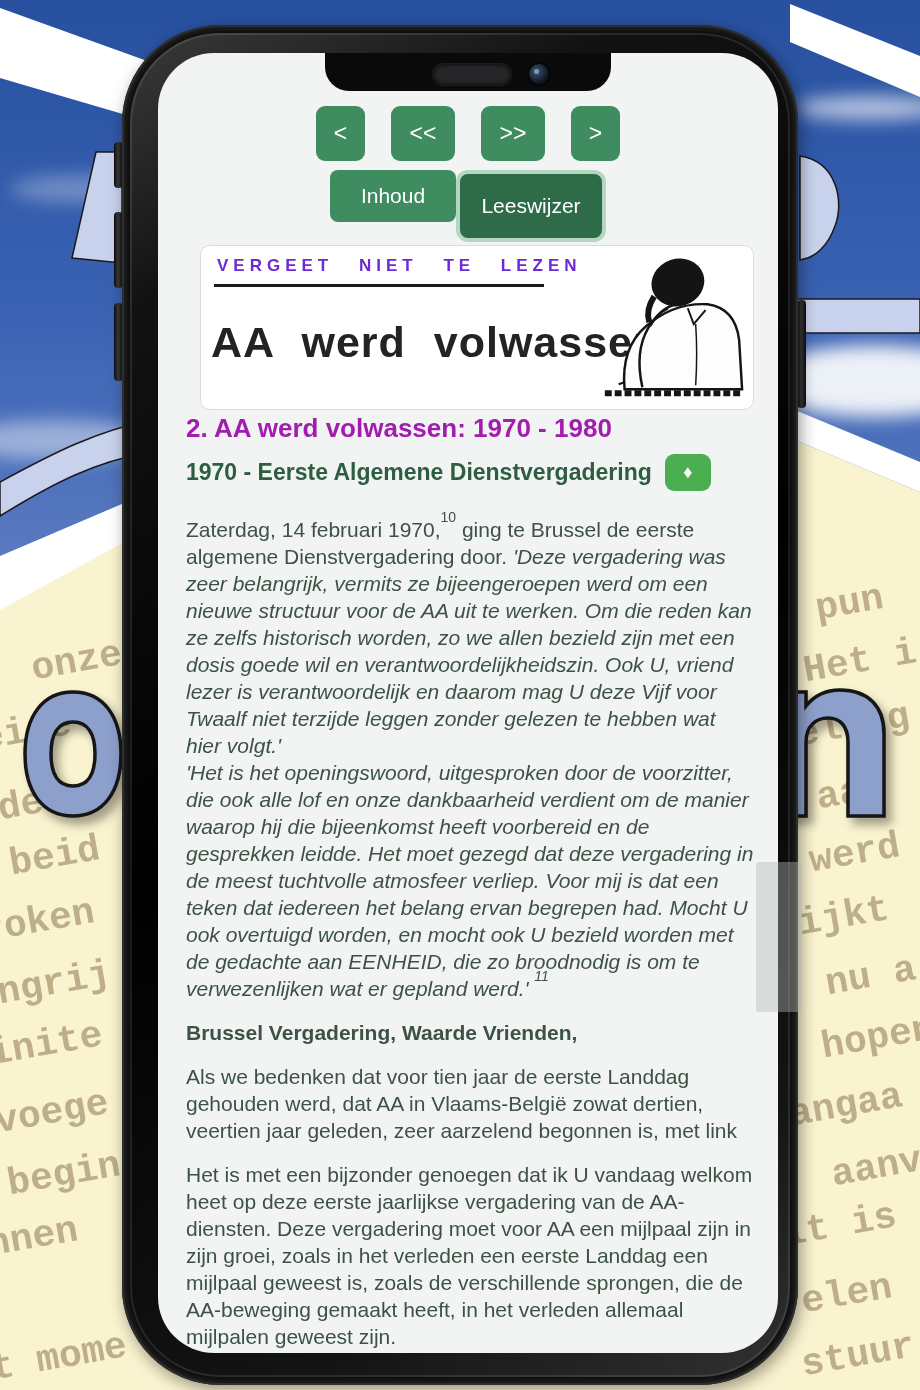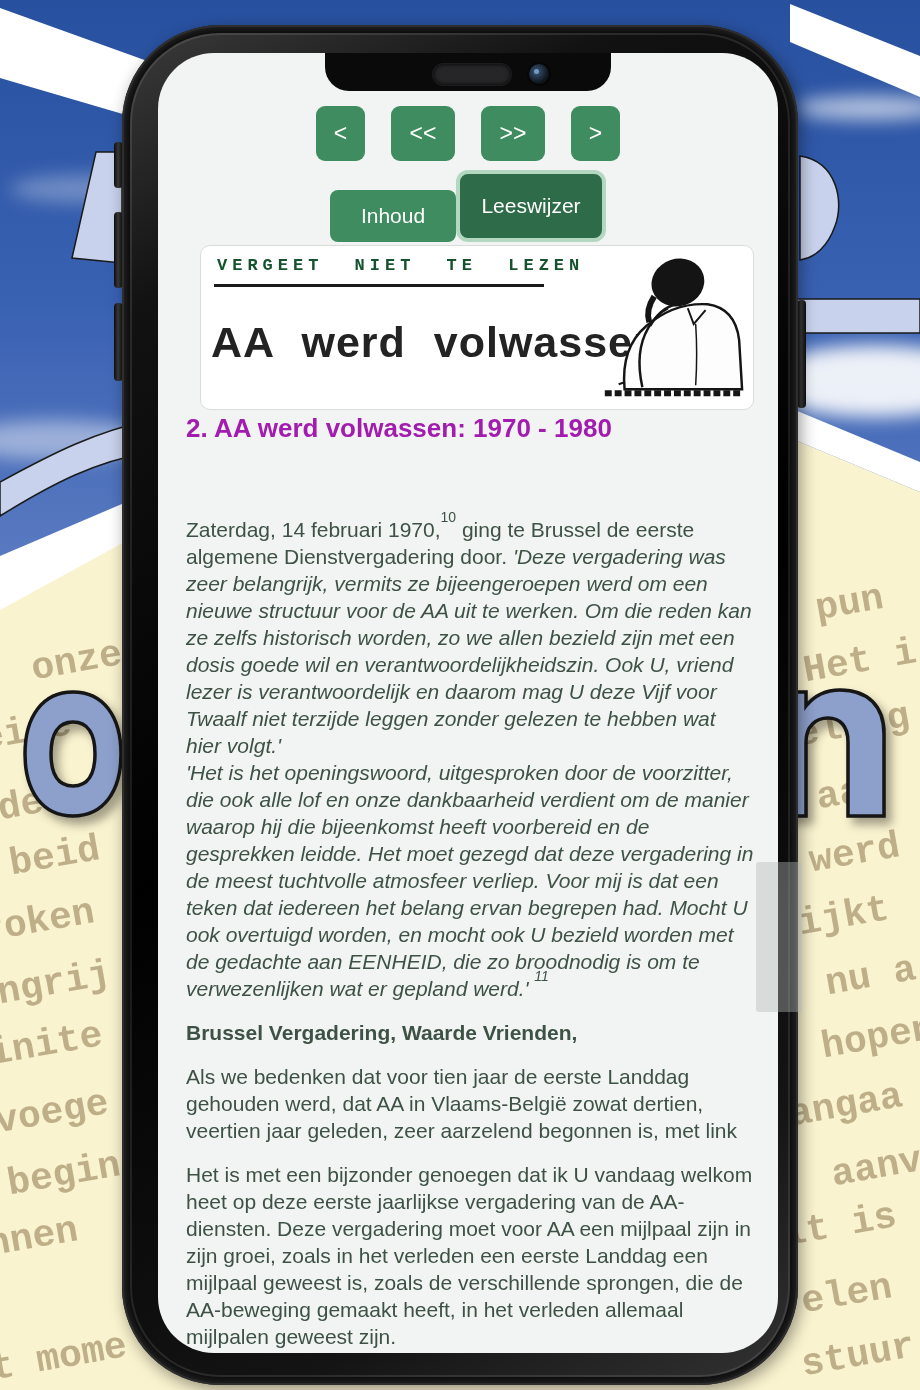--- a/index.html
+++ b/index.html
@@ -32,29 +32,29 @@
   .speaker{position:absolute;left:108px;top:11px;width:78px;height:21px;border-radius:11px;
       background:#262628;box-shadow:inset 0 0 4px #000,0 0 0 1px #1c1c1c;}
   .camera{position:absolute;left:204px;top:11px;width:20px;height:20px;border-radius:50%;
       background:radial-gradient(circle at 38% 38%,#3b5878,#10151c 65%);box-shadow:0 0 0 2px #060606;}
   .camera i{position:absolute;left:5px;top:5px;width:5px;height:5px;border-radius:50%;background:#6f9cc8;}
   
   .nav-row{position:absolute;top:53px;left:0;right:0;display:flex;justify-content:center;gap:26px;}
   .nav-btn{height:55px;border:none;border-radius:9px;background:#3e8c5f;color:#fff;
       font-family:"Liberation Sans",sans-serif;font-size:23px;cursor:pointer;}
   .nav-btn.small{width:49px;} .nav-btn.wide{width:64px;}
-  .menu-row{position:absolute;top:117px;left:0;right:0;display:flex;justify-content:center;align-items:flex-end;}
+  .menu-row{position:absolute;top:117px;left:0;right:0;display:flex;justify-content:center;align-items:flex-start;}
   .menu-btn{border:none;border-radius:8px;background:#3e8c5f;color:#fff;font-size:21px;
       font-family:"Liberation Sans",sans-serif;width:126px;height:52px;cursor:pointer;}
   .menu-btn.active{background:#2d6b49;border:4px solid #b4d7c1;border-radius:12px;width:150px;height:72px;}
   
   .banner{position:absolute;left:42px;top:192px;width:552px;height:163px;background:#fff;
       border:1px solid #d9ddda;border-radius:10px;}
   .kicker{position:absolute;left:16px;top:10px;font-weight:700;font-size:17px;letter-spacing:5px;
-      word-spacing:16px;color:#14532d;white-space:nowrap;font-family:Liberation Mono, monospace;}
+      word-spacing:16px;color:#6d28d9;white-space:nowrap;}
   .kicker-rule{position:absolute;left:13px;top:38px;width:330px;height:3px;background:#1a1a1a;}
   .banner-title{position:absolute;left:10px;top:72px;font-weight:700;font-size:43px;letter-spacing:1px;
       word-spacing:15px;color:#232323;white-space:nowrap;}
   .illus{position:absolute;right:4px;top:6px;}
   
   .h1{position:absolute;left:28px;top:360px;font-weight:700;font-size:26px;color:#a21caf;}
   .h2row{position:absolute;left:28px;top:401px;display:flex;align-items:center;gap:13px;}
   .h2{font-weight:700;font-size:23px;color:#2e5d40;}
   .diamond-btn{width:46px;height:37px;border:none;border-radius:9px;background:#4bae50;color:#fff;
       font-size:18px;cursor:pointer;display:flex;align-items:center;justify-content:center;}
@@ -171,20 +171,26 @@
             <path d="M60,74 q10,-18 26,-22" fill="none" stroke="#151515" stroke-width="2.5"></path>
             <ellipse cx="88" cy="30" rx="27" ry="24" fill="#141414" transform="rotate(-18 88 30)"></ellipse>
             <path d="M64,44 q-9,14 -5,26" stroke="#141414" stroke-width="6" fill="none"></path>
             <path d="M98,56 l6,16 l12,-14" fill="none" stroke="#151515" stroke-width="2"></path>
             <path d="M106,72 q2,30 0,62" fill="none" stroke="#151515" stroke-width="1.5"></path>
           </svg>
         </div>
 
         <div class="h1">2. AA werd volwassen: 1970 - 1980</div>
 
+        <div class="h2row">
+          <div class="h2">1970 - Eerste Algemene Dienstvergadering</div>
+          <button class="diamond-btn">
+            <span>♦</span>
+          </button>
+        </div>
 
         <div class="article">
           <p><span>Zaterdag, 14 februari 1970,</span><sup>10</sup><span> ging te Brussel de eerste algemene Dienstvergadering door. </span><span class="quote">'Deze vergadering was zeer belangrijk, vermits ze bijeengeroepen werd om een nieuwe structuur voor de AA uit te werken. Om die reden kan ze zelfs historisch worden, zo we allen bezield zijn met een dosis goede wil en verantwoordelijkheidszin. Ook U, vriend lezer is verantwoordelijk en daarom mag U deze Vijf voor Twaalf niet terzijde leggen zonder gelezen te hebben wat hier volgt.'</span><br>
           <span class="quote">'Het is het openingswoord, uitgesproken door de voorzitter, die ook alle lof en onze dankbaarheid verdient om de manier waarop hij die bijeenkomst heeft voorbereid en de gesprekken leidde. Het moet gezegd dat deze vergadering in de meest tuchtvolle atmosfeer verliep. Voor mij is dat een teken dat iedereen het belang ervan begrepen had. Mocht U ook overtuigd worden, en mocht ook U bezield worden met de gedachte aan EENHEID, die zo broodnodig is om te verwezenlijken wat er gepland werd.' </span><sup class="quote">11</sup></p>
           <p class="salutation">Brussel Vergadering, Waarde Vrienden,</p>
           <p>Als we bedenken dat voor tien jaar de eerste Landdag gehouden werd, dat AA in Vlaams-België zowat dertien, veertien jaar geleden, zeer aarzelend begonnen is, met link</p>
           <p>Het is met een bijzonder genoegen dat ik U vandaag welkom heet op deze eerste jaarlijkse vergadering van de AA-diensten. Deze vergadering moet voor AA een mijlpaal zijn in zijn groei, zoals in het verleden een eerste Landdag een mijlpaal geweest is, zoals de verschillende sprongen, die de AA-beweging gemaakt heeft, in het verleden allemaal mijlpalen geweest zijn.</p>
         </div>
 
       </div>

